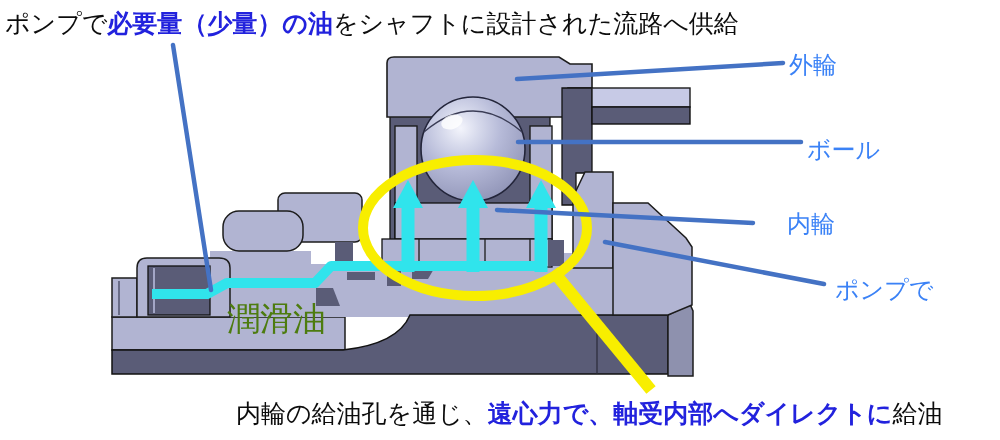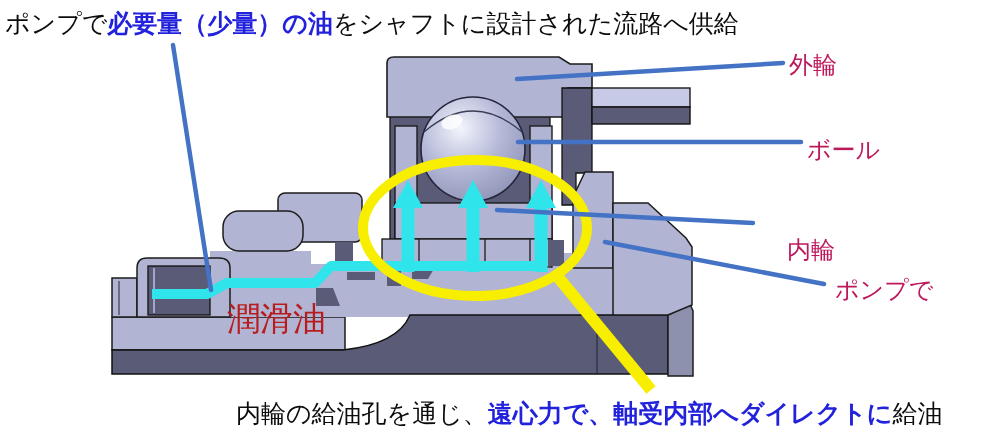--- a/index.html
+++ b/index.html
@@ -5,26 +5,26 @@
   html,body{margin:0;padding:0;background:#ffffff;}
   #stage{
     position:relative;width:944px;height:440px;background:#ffffff;
     font-family:"Liberation Sans",sans-serif;overflow:hidden;
   }
   #cad{position:absolute;left:0;top:0;}
   .cap{position:absolute;white-space:nowrap;color:#0c0c0c;letter-spacing:0;}
   .cap .hl{color:#2222dd;font-weight:bold;}
   .top-cap{left:5px;top:7px;font-size:25px;}
   .bot-cap{left:236px;top:397px;font-size:25px;}
-  .plabel{position:absolute;white-space:nowrap;color:#be185d;font-size:24px;}
+  .plabel{position:absolute;white-space:nowrap;color:#3b82f6;font-size:24px;}
   .lbl-outer{left:789px;top:49px;}
   .lbl-ball{left:807px;top:134px;font-family:Liberation Serif, serif;}
-  .lbl-inner{left:787px;top:208px;margin-top:26px;}
+  .lbl-inner{left:787px;top:208px;}
   .lbl-shaft{left:835px;top:274px;}
-  .lbl-lube{left:227px;top:297px;font-size:33px;color:#b91c1c;}
+  .lbl-lube{left:227px;top:297px;font-size:33px;color:#4d7c0f;}
 </style>
 </head>
 <body>
 
 <div id="stage">
 
   <svg id="cad" width="1000" height="440" viewBox="0 0 1000 440">
     <defs>
       <radialGradient id="ballGrad" cx="38%" cy="30%" r="78%">
         <stop offset="0%" stop-color="#f4f5fc"></stop>

